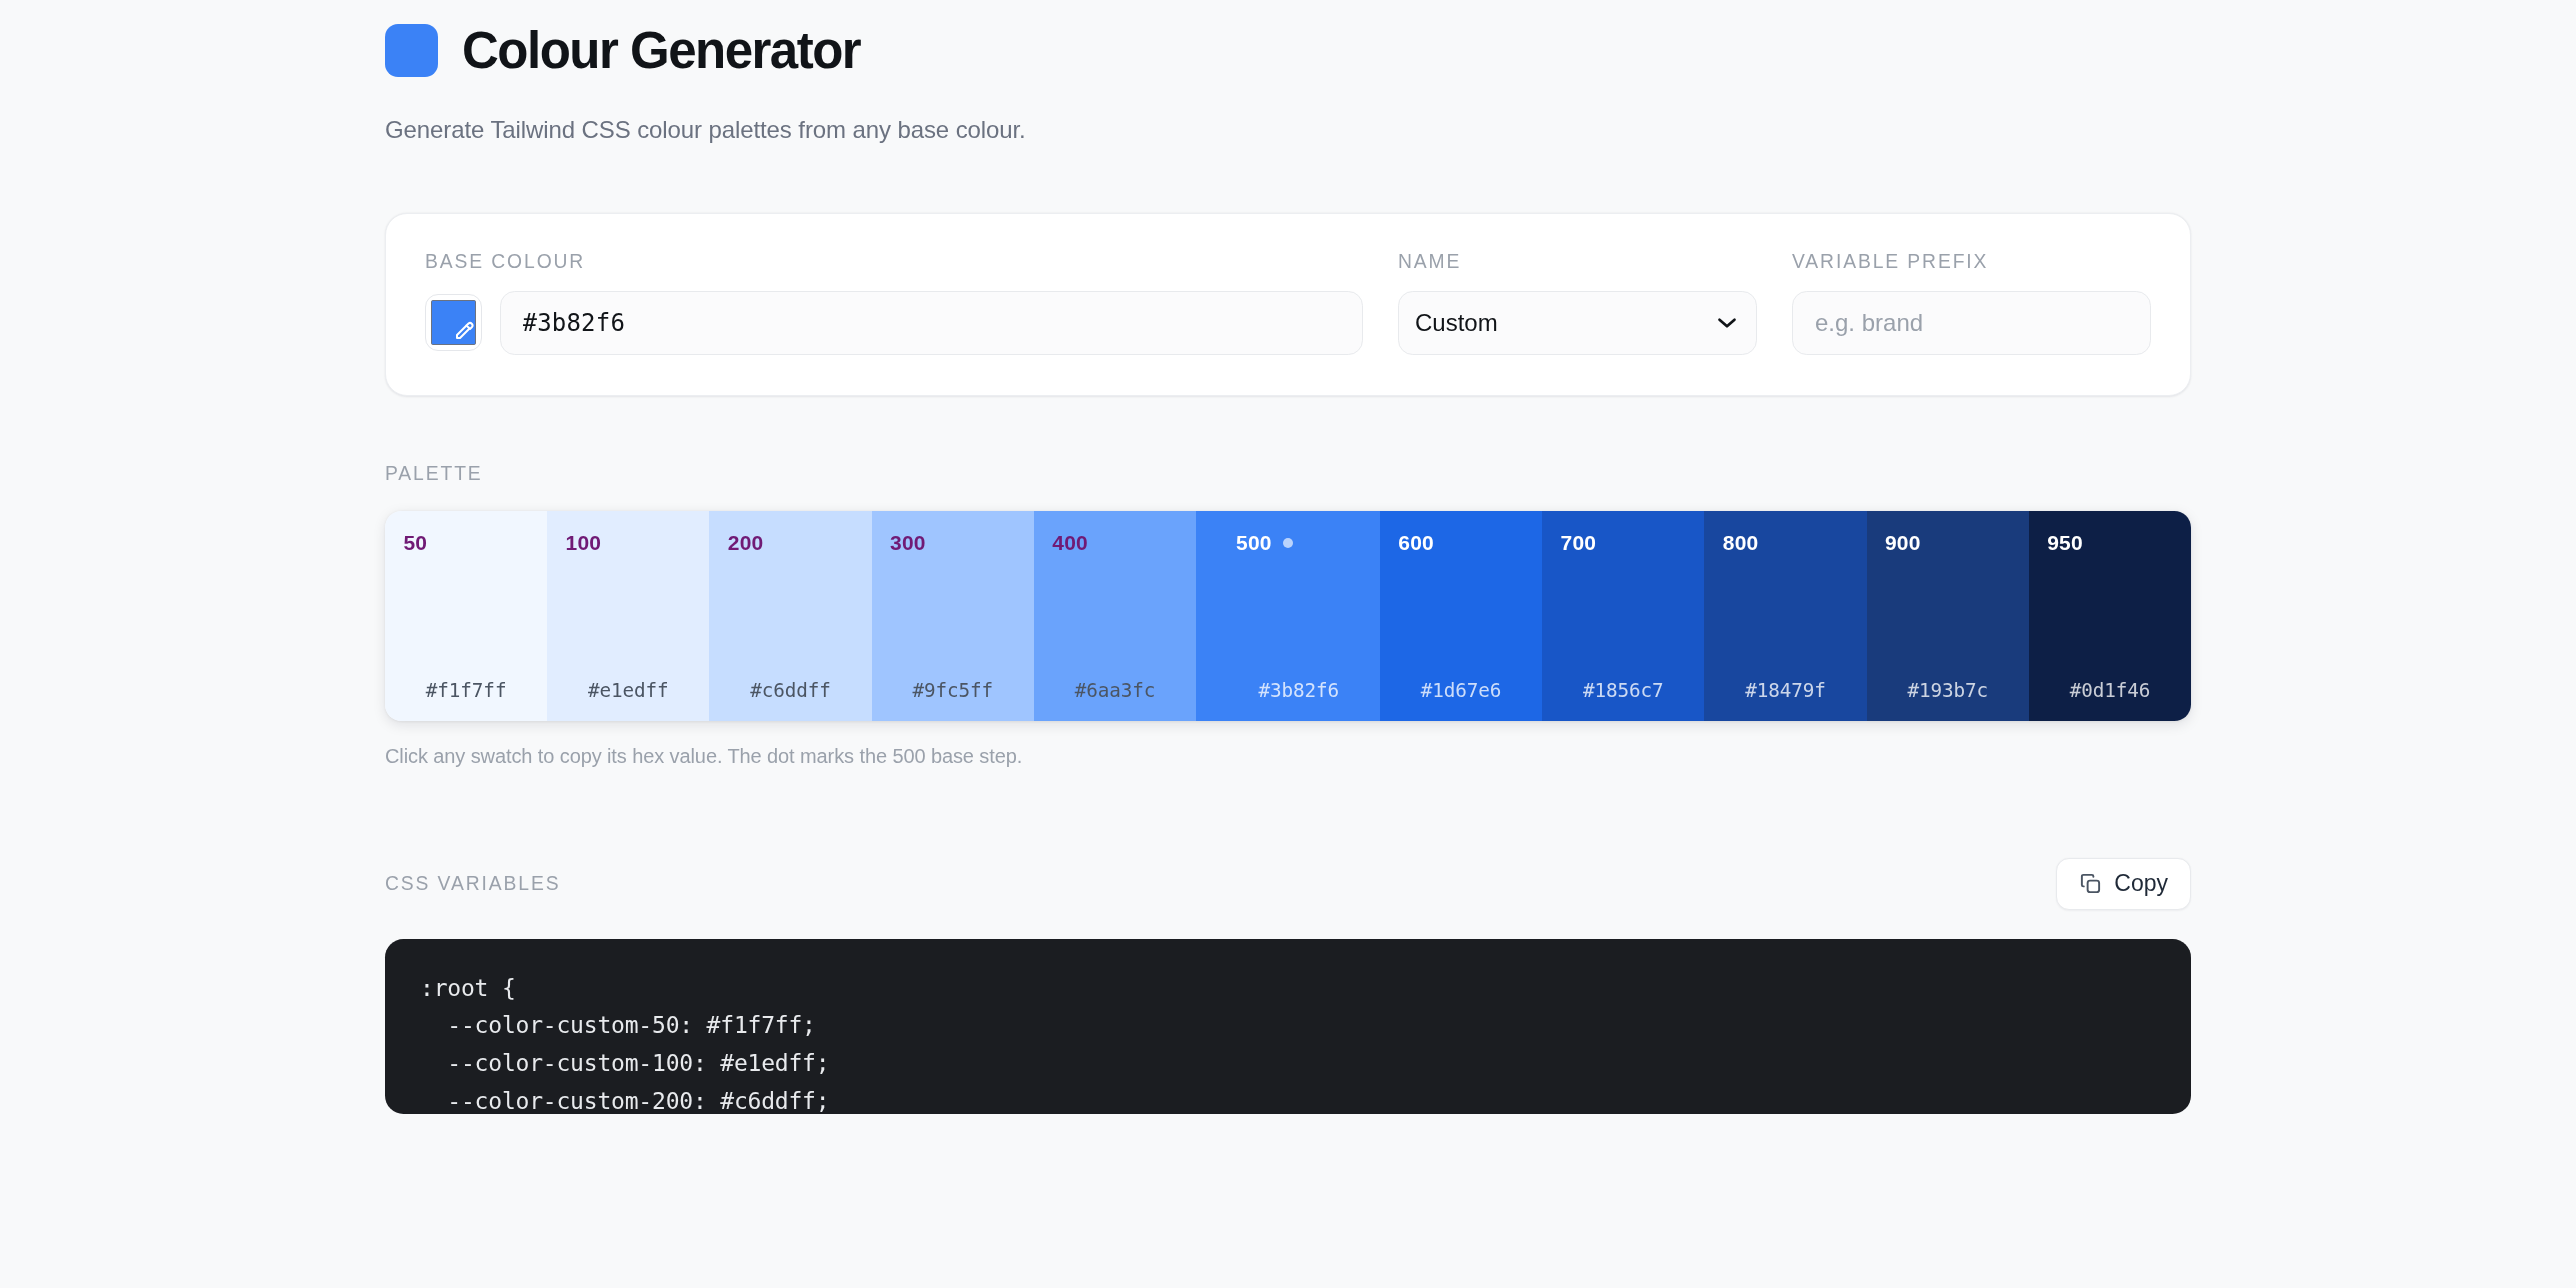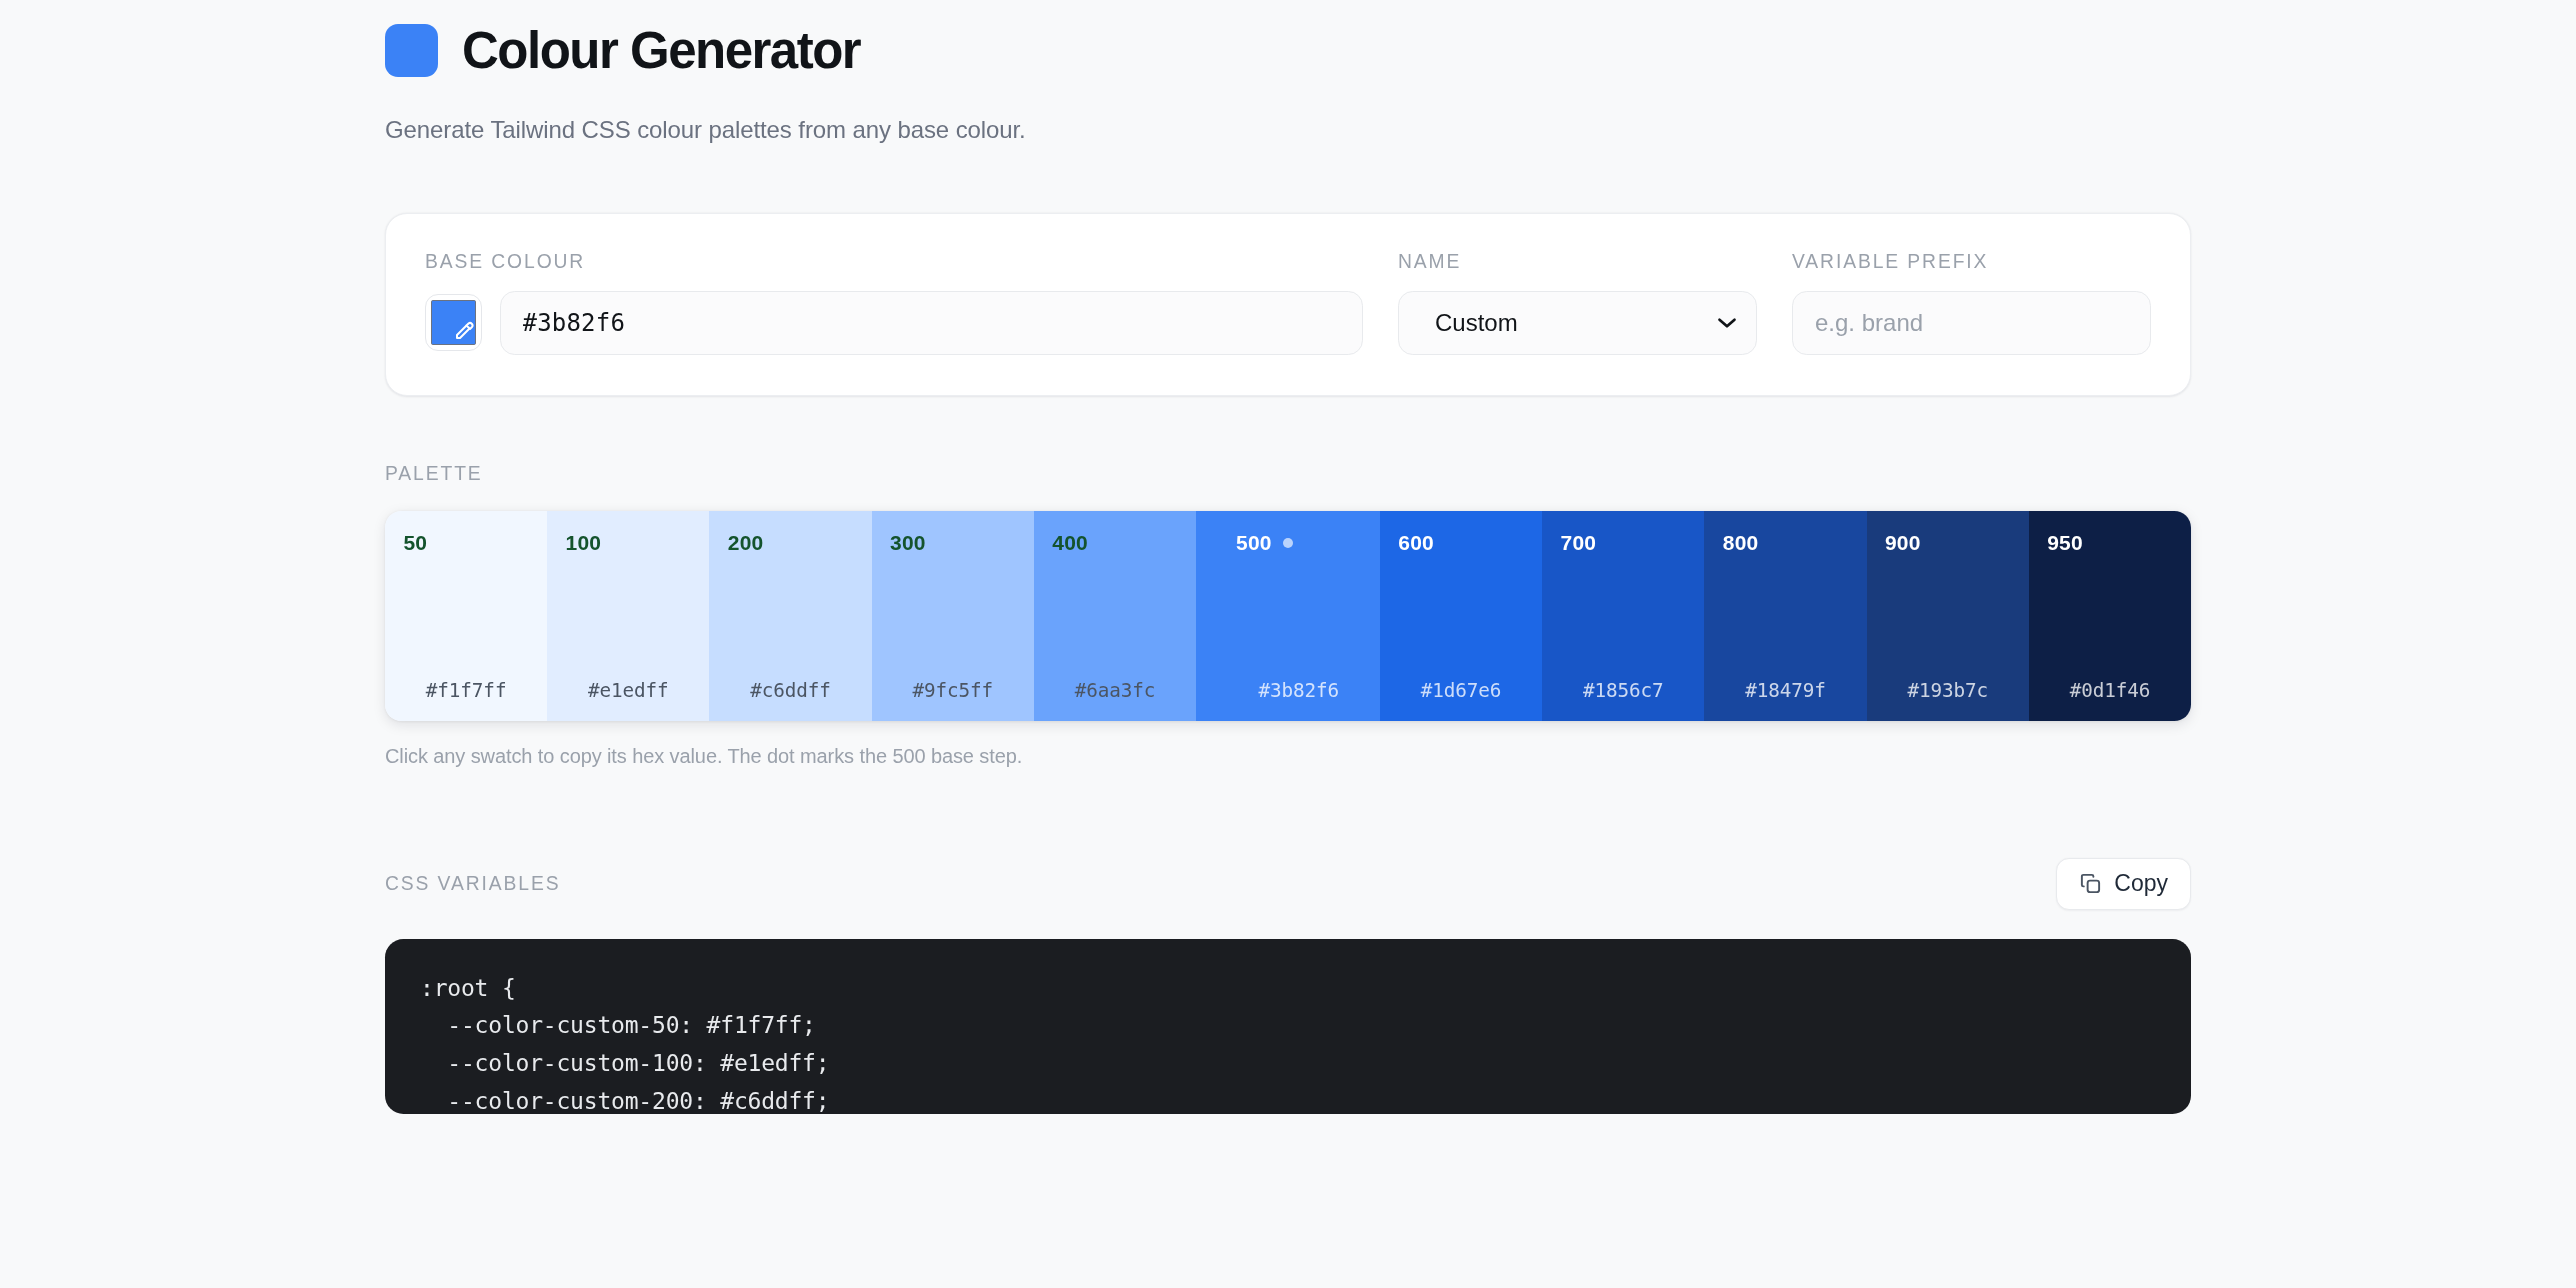--- a/index.html
+++ b/index.html
@@ -139,21 +139,21 @@
     height: 64px;
   }
   .select-box select {
     -webkit-appearance: none;
     appearance: none;
     width: 100%;
     height: 100%;
     border-radius: 14.7px;
     border: 0.9px solid #e8eaed;
     background: #fbfbfc;
-    padding: 0 52px 0 36px;
+    padding: 0 52px 0 16px;
     font-family: "Liberation Sans", sans-serif;
     font-size: 24px;
     color: #111418;
     outline: none;
     cursor: pointer;
   }
   .select-chevron {
     position: absolute;
     right: 20px;
     top: 50%;
@@ -220,21 +220,21 @@
     background: rgba(255,255,255,.65);
     display: inline-block;
     flex: none;
   }
   .swatch-hex {
     font-family: "DejaVu Sans Mono", monospace;
     font-size: 19.3px;
     letter-spacing: -0.1px;
     text-align: center;
   }
-  .swatch.dark-text .swatch-step { color: #14532d; }
+  .swatch.dark-text .swatch-step { color: #701a75; }
   .swatch.dark-text .swatch-hex { color: #4b5563; }
   .swatch.light-text .swatch-step { color: #ffffff; }
   .swatch.light-text .swatch-hex { color: rgba(255,255,255,.78); }
 
   .palette-hint {
     margin-top: 24px;
     font-size: 20px;
     color: #9aa1ab;
     letter-spacing: -0.1px;
   }

